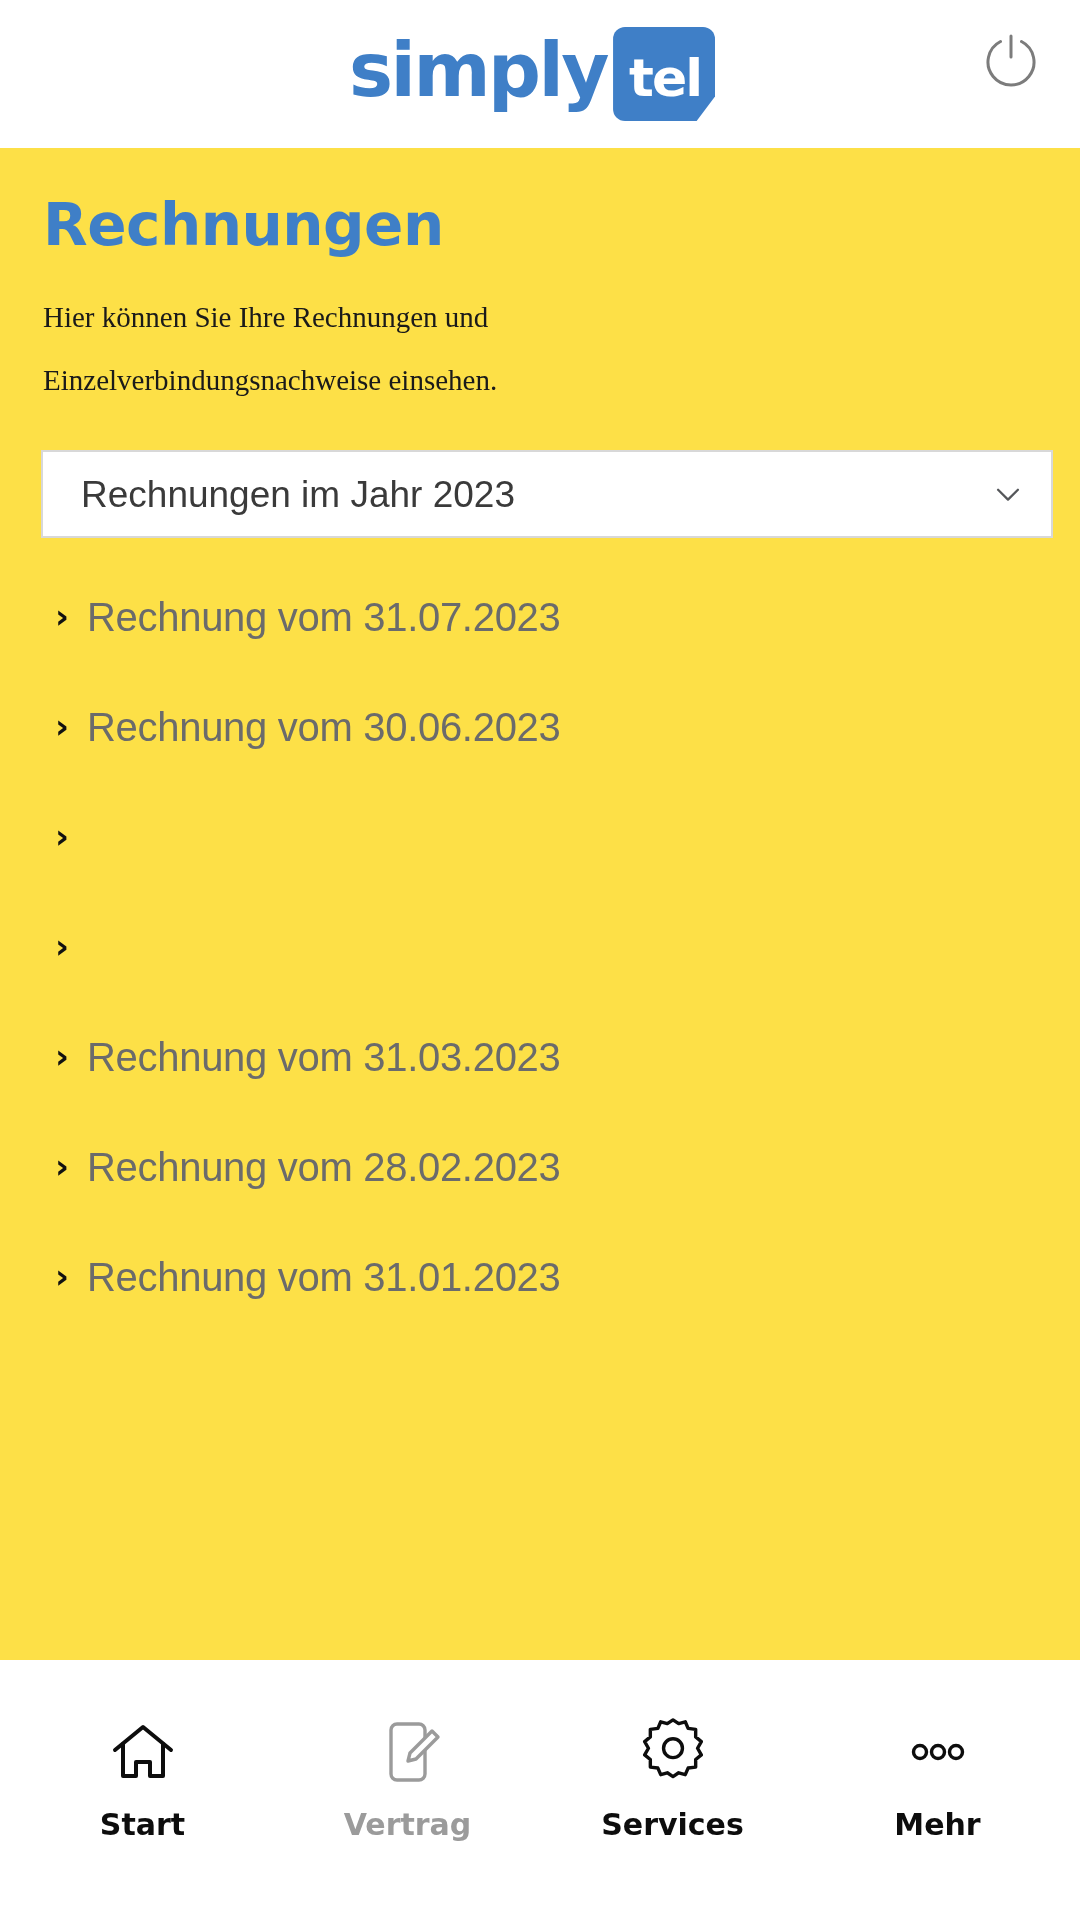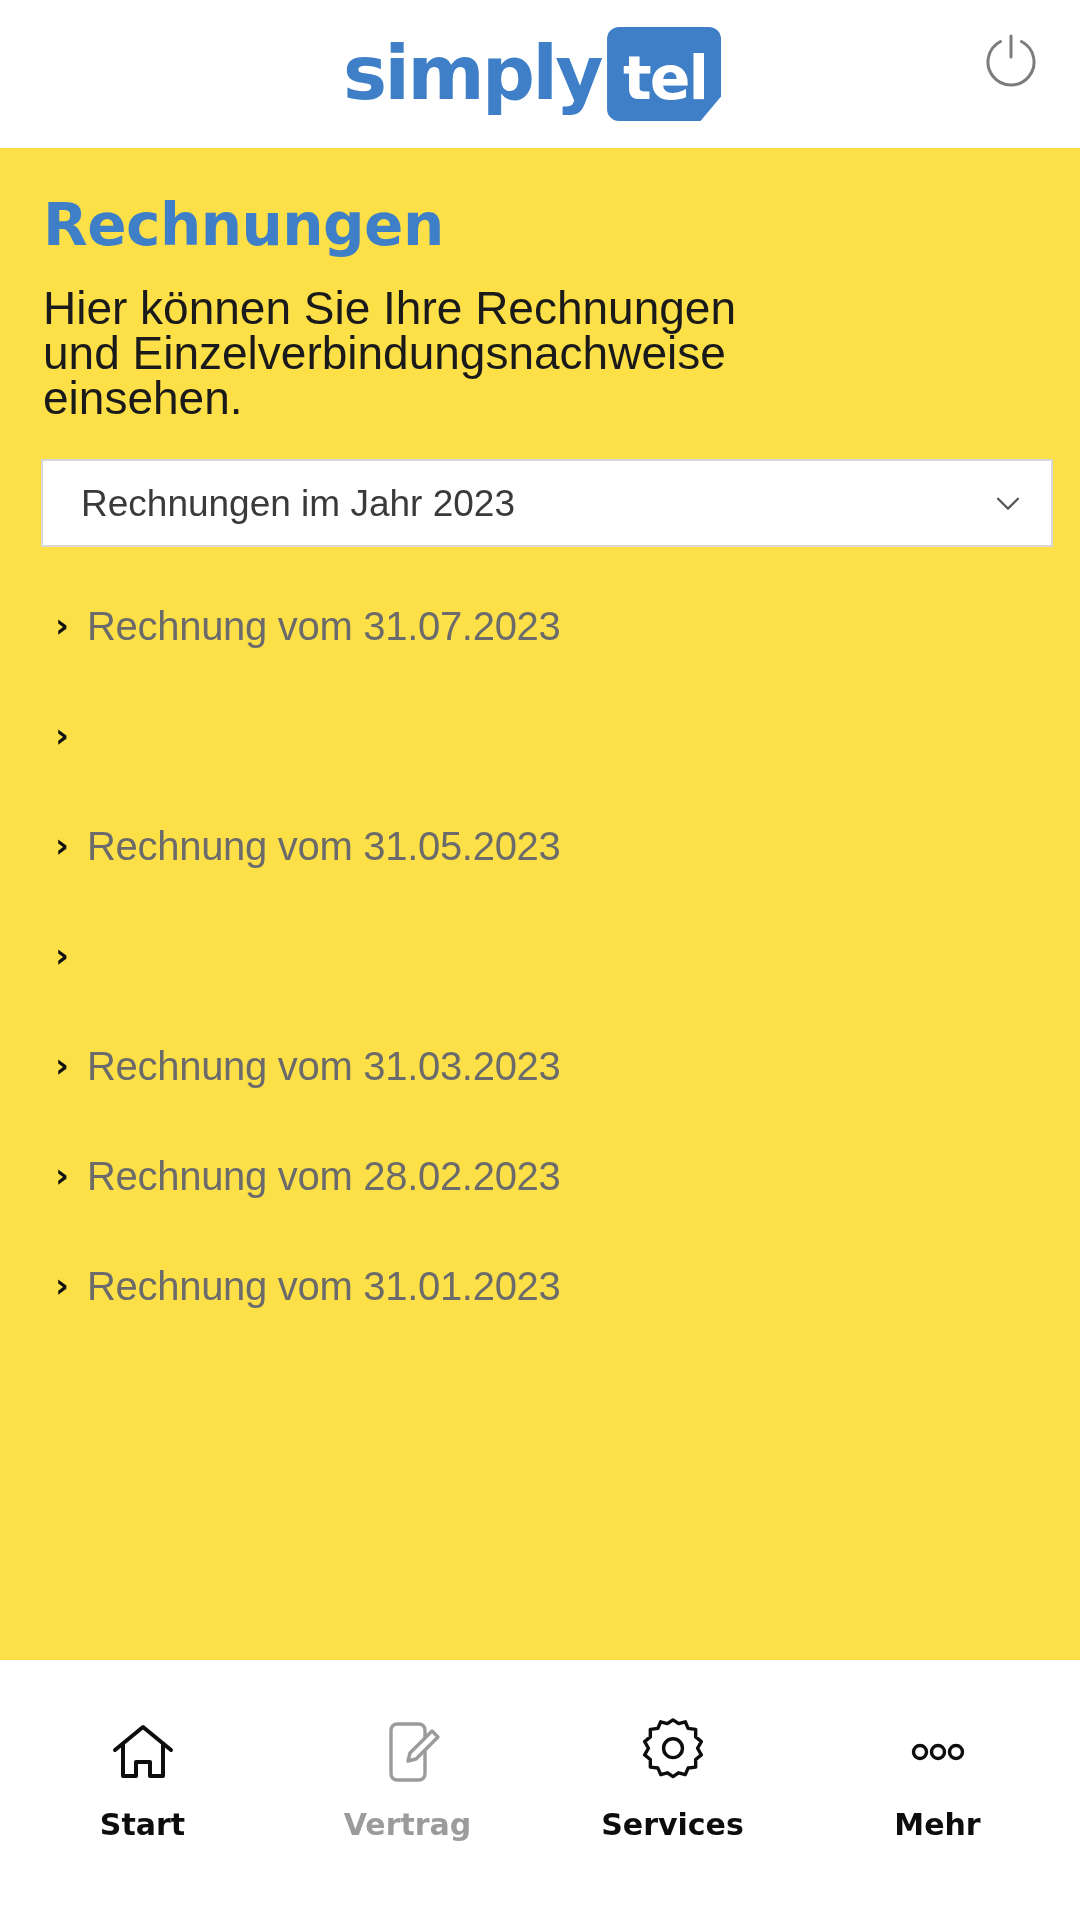--- a/index.html
+++ b/index.html
@@ -49,21 +49,21 @@
     color: #3f7fc7;
   }
 
   .logo-badge {
     position: relative;
     margin-left: 6px;
     background: #3f7fc7;
     color: #ffffff;
     font-family: "DejaVu Sans", sans-serif;
     font-weight: bold;
-    font-size: 60px;
+    font-size: 52px;
     line-height: 62px;
     letter-spacing: -2px;
     padding: 20px 14px 12px 16px;
     border-radius: 12px;
     
     clip-path: polygon(0 0, 100% 0, 100% 74%, 82% 100%, 0 100%);
   }
 
   .power-btn {
     position: absolute;
@@ -89,24 +89,25 @@
     font-family: "DejaVu Sans", sans-serif;
     font-weight: bold;
     font-size: 58px;
     line-height: 58px;
     letter-spacing: -0.5px;
     margin-top: 48px;
   }
 
   .page-desc {
     color: #1a1a1a;
-    font-size: 46px;
-    line-height: 45px;
+    font-size: 29px;
+    line-height: 63px;
     margin-top: 32px;
     max-width: 700px;
+    font-family: Liberation Serif, serif;
   }
 
   
   .year-select {
     margin-top: 38px;
     height: 88px;
     width: 1012px;
     margin-left: -2px;
     border: 2px solid #d8d8d8;
     background: #ffffff;
@@ -232,24 +233,24 @@
       </svg>
     </div>
 
     <ul class="invoice-list">
       <li class="invoice-item">
         <span class="invoice-chevron">›</span>
         <span class="invoice-label">Rechnung vom 31.07.2023</span>
       </li>
       <li class="invoice-item">
         <span class="invoice-chevron">›</span>
-      </li>
-      <li class="invoice-item">
-        <span class="invoice-chevron">›</span>
-        <span class="invoice-label">Rechnung vom 31.05.2023</span>
+        <span class="invoice-label">Rechnung vom 30.06.2023</span>
+      </li>
+      <li class="invoice-item">
+        <span class="invoice-chevron">›</span>
       </li>
       <li class="invoice-item">
         <span class="invoice-chevron">›</span>
       </li>
       <li class="invoice-item">
         <span class="invoice-chevron">›</span>
         <span class="invoice-label">Rechnung vom 31.03.2023</span>
       </li>
       <li class="invoice-item">
         <span class="invoice-chevron">›</span>

